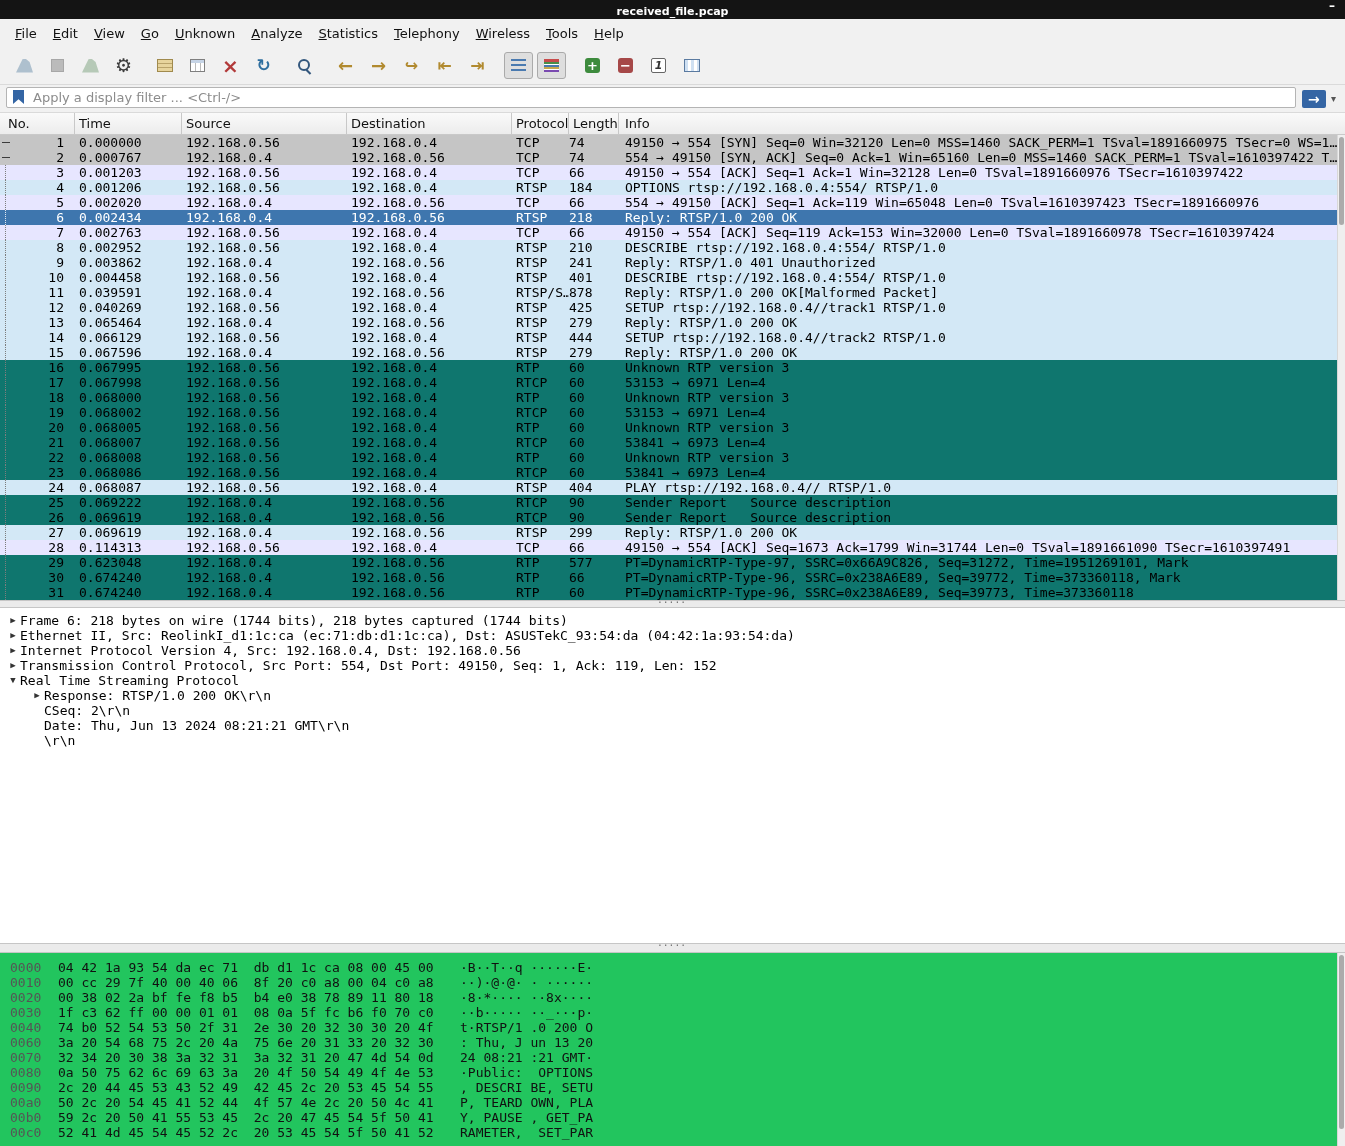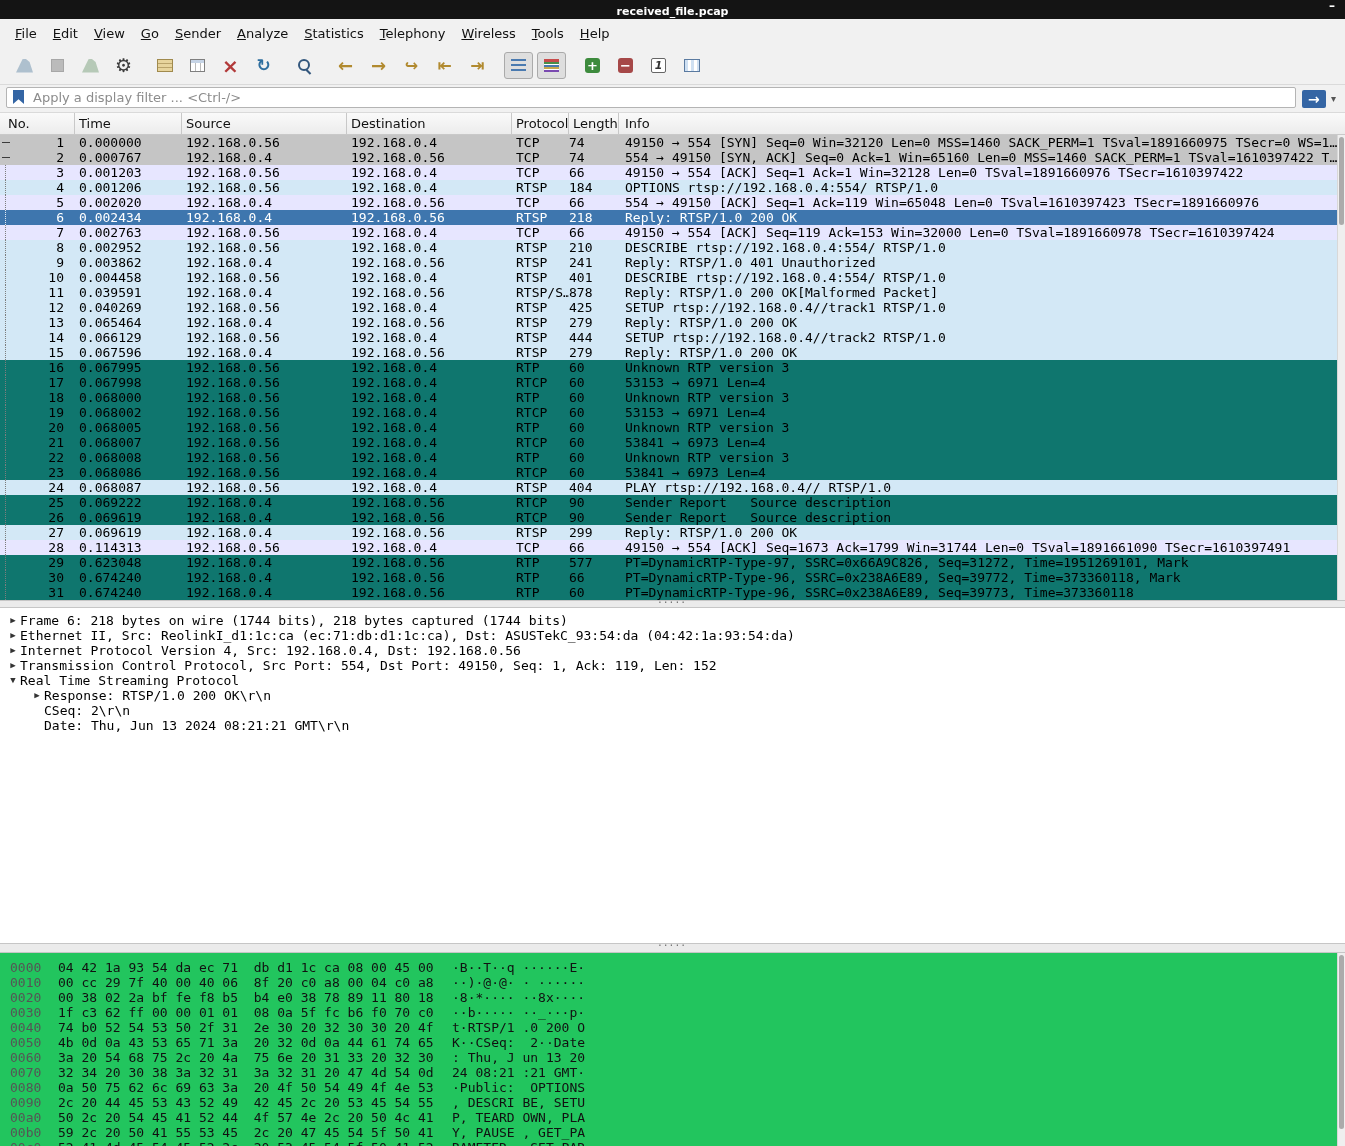--- a/index.html
+++ b/index.html
@@ -107,21 +107,21 @@
            font-family:"DejaVu Sans Mono","Liberation Mono",monospace; font-size:13px; color:#000; }
   .exp { flex:0 0 14px; margin-left:6px; text-align:center; font-size:9px; color:#333; }
   .dline.l1 .exp { margin-left:30px; }
 
   
   .hexpane { flex:1; background:#22c55e; position:relative; padding-top:7px; overflow:hidden; }
   .hrow { display:flex; height:15px; line-height:15px; white-space:pre;
           font-family:"DejaVu Sans Mono","Liberation Mono",monospace; font-size:13px; }
   .h-off  { flex:0 0 44px; margin-left:10px; color:#555; }
   .h-hex  { flex:0 0 388px; margin-left:4px; color:#111; }
-  .h-ascii{ margin-left:6px; color:#111; }
+  .h-ascii{ margin-left:14px; color:#111; }
   .hexscroll { top:0; }
 </style>
 </head>
 <body>
 
 <div class="app">
 
   <div class="titlebar">
     <span class="wtitle">received_file.pcap</span>
     <span class="minbtn">–</span>
@@ -130,21 +130,21 @@
   <div class="menubar">
 
       <span class="menu-item">File</span>
 
       <span class="menu-item">Edit</span>
 
       <span class="menu-item">View</span>
 
       <span class="menu-item">Go</span>
 
-      <span class="menu-item">Sender</span>
+      <span class="menu-item">Unknown</span>
 
       <span class="menu-item">Analyze</span>
 
       <span class="menu-item">Statistics</span>
 
       <span class="menu-item">Telephony</span>
 
       <span class="menu-item">Wireless</span>
 
       <span class="menu-item">Tools</span>
@@ -643,20 +643,24 @@
         <span class="exp"></span>
         <span class="dtext">CSeq: 2\r\n</span>
       </div>
 
       <div class="dline l1">
         <span class="exp"></span>
         <span class="dtext">Date: Thu, Jun 13 2024 08:21:21 GMT\r\n</span>
       </div>
 
 
+      <div class="dline l1">
+        <span class="exp"></span>
+        <span class="dtext">\r\n</span>
+      </div>
     </div>
 
   <div class="splitter sp2">
       <span class="grip">·····</span>
     </div>
 
   <div class="hexpane">
     <div class="hexrows">
 
         <div class="hrow">
@@ -682,25 +686,20 @@
           <span class="h-hex">1f c3 62 ff 00 00 01 01  08 0a 5f fc b6 f0 70 c0</span>
           <span class="h-ascii">··b····· ··_···p·</span>
         </div>
 
         <div class="hrow">
           <span class="h-off">0040</span>
           <span class="h-hex">74 b0 52 54 53 50 2f 31  2e 30 20 32 30 30 20 4f</span>
           <span class="h-ascii">t·RTSP/1 .0 200 O</span>
         </div>
 
-        <div class="hrow">
-          <span class="h-off">0050</span>
-          <span class="h-hex">4b 0d 0a 43 53 65 71 3a  20 32 0d 0a 44 61 74 65</span>
-          <span class="h-ascii">K··CSeq:  2··Date</span>
-        </div>
 
         <div class="hrow">
           <span class="h-off">0060</span>
           <span class="h-hex">3a 20 54 68 75 2c 20 4a  75 6e 20 31 33 20 32 30</span>
           <span class="h-ascii">: Thu, J un 13 20</span>
         </div>
 
         <div class="hrow">
           <span class="h-off">0070</span>
           <span class="h-hex">32 34 20 30 38 3a 32 31  3a 32 31 20 47 4d 54 0d</span>

